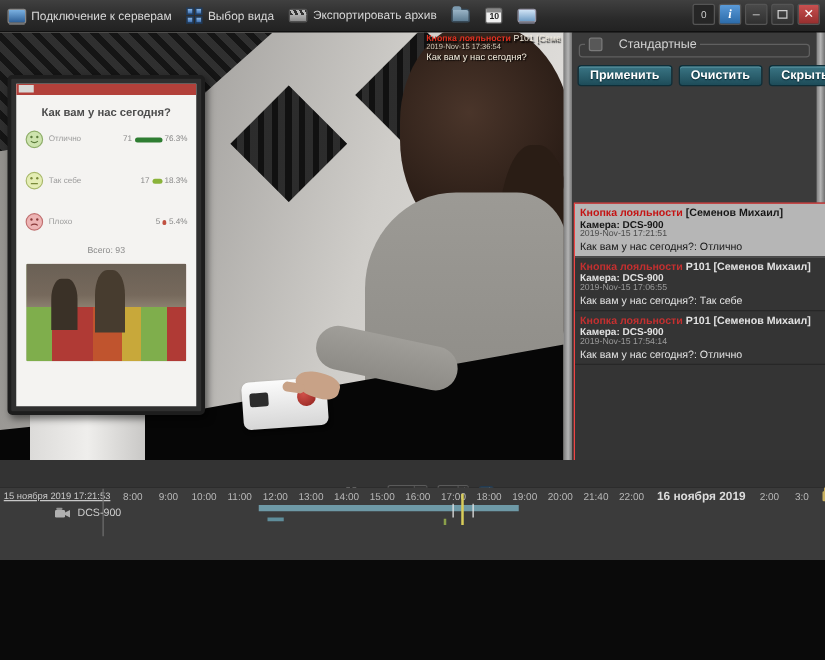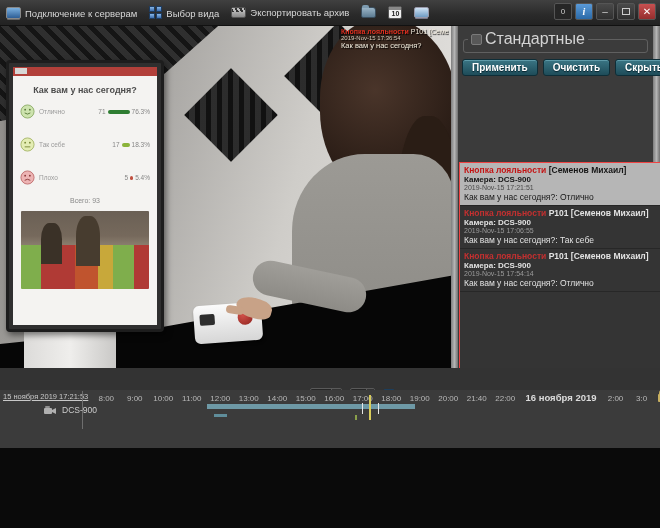--- a/index.html
+++ b/index.html
@@ -103,21 +103,21 @@
   .vsplit { position:absolute; top:26px; width:7px; height:349px;
     background:linear-gradient(90deg,#7d7d7d,#b4b4b4 50%,#6f6f6f); }
   .vsplit.left { left:451px; } .vsplit.right { left:653px; }
   .hsplit { position:absolute; left:451px; top:368px; width:209px; height:7px;
     background:linear-gradient(#b4b4b4,#7a7a7a); }
 
   
   .rpanel { position:absolute; left:458px; top:26px; width:195px; height:342px; background:#3b3b3b; }
   fieldset { border:1px solid #606060; border-radius:3px; margin:4px 5px 0 5px; padding:1px 4px 3px 4px; }
   legend { padding:0 3px; }
-  .cbrow { display:flex; align-items:center; gap:3px; font-size:16px; color:#d4d4d4; }
+  .cbrow { display:flex; align-items:center; gap:13px; font-size:10px; color:#d4d4d4; }
   .cb { width:11px; height:11px; border:1px solid #7a7a7a; border-radius:2px; background:#585858; position:relative; flex:0 0 auto; }
   .cb.checked { background:linear-gradient(#4e8ec0,#2b608e); border-color:#1d3e5c; }
   .cb.checked:after { content:"✓"; position:absolute; left:1px; top:-2px; font-size:10px; color:#fff; font-weight:bold; }
   .newfilter { display:flex; justify-content:flex-end; align-items:center; gap:4px; margin:3px 2px 4px 0; }
   .nf-link { font-size:10px; color:#9cb0c8; border-bottom:1px dotted #9cb0c8; }
   .nf-btn { width:16px; height:13px; border-radius:2px; background:linear-gradient(#3d7b8a,#235460);
     border:1px solid #5899a6; color:#cfe4ea; font-size:7px; line-height:11px; text-align:center; }
   .nf-btn:after { content:"▸"; }
   .filterbox { margin:0 2px 2px 2px; height:46px; border:1px solid #1e1e1e;
     background:linear-gradient(#ffffff,#969696); box-shadow:inset 0 0 2px #666; }

